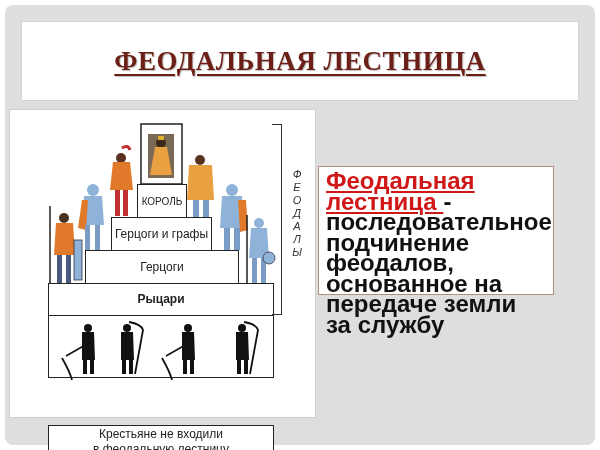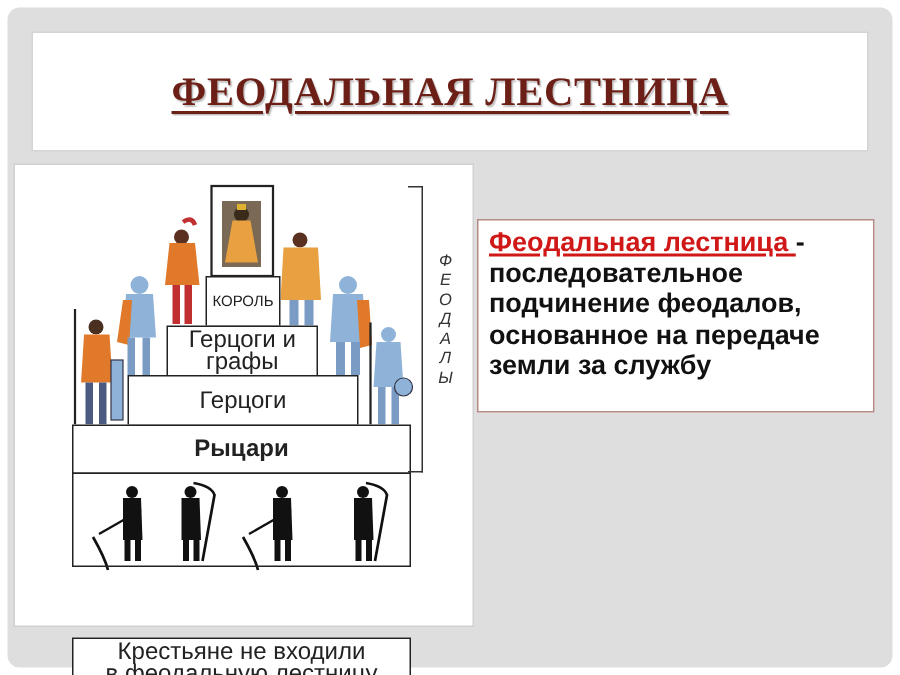--- a/index.html
+++ b/index.html
@@ -1,24 +1,24 @@
 <!DOCTYPE html>
 <html><head>
 <meta charset="utf-8">
 <style>
   html, body { margin:0; padding:0; }
   body { width:600px; height:450px; background:#ffffff; position:relative; overflow:hidden; font-family:"Liberation Sans", sans-serif; }
   .slide-frame { position:absolute; left:5px; top:5px; width:590px; height:440px; background:#dedede; border-radius:8px; }
   .title-box { position:absolute; left:22px; top:22px; width:556px; height:78px; background:#fff; box-shadow: 0 0 0 1px #d4d4d4; display:flex; align-items:center; justify-content:center; }
   .title-text { font-family:"Liberation Serif", serif; font-weight:bold; font-size:27px; color:#6b1f16; text-decoration:underline; text-decoration-thickness:2px; text-underline-offset:4px; letter-spacing:0.5px; text-shadow:1px 1px 1px rgba(0,0,0,0.25); }
   .figure-panel { position:absolute; left:10px; top:110px; width:305px; height:307px; background:#fff; box-shadow:0 0 0 1px #d0d0d0; }
-  .step { position:absolute; background:#fff; border:1.5px solid #222; box-sizing:border-box; display:flex; align-items:center; justify-content:center; font-size:16px; color:#222; text-align:center; line-height:15px; }
+  .step { position:absolute; background:#fff; border:1.5px solid #222; box-sizing:border-box; display:flex; align-items:center; justify-content:center; font-size:12px; color:#222; text-align:center; line-height:15px; }
   .bracket { position:absolute; left:272px; top:124px; width:10px; height:191px; border:1.5px solid #333; border-left:none; box-sizing:border-box; }
   .vertical-label { position:absolute; left:291px; top:170px; width:12px; font-size:11px; color:#333; line-height:13px; text-align:center; word-break:break-all; letter-spacing:0;font-style:italic; }
-  .def-box { position:absolute; left:318px; top:146px; width:265px; height:129px; background:#fff; border:1px solid #b48a84; box-sizing:border-box; padding:4px 7px; font-weight:bold; font-size:18px; line-height:20.5px; color:#111; }
+  .def-box { position:absolute; left:318px; top:166px; width:236px; height:129px; background:#fff; border:1px solid #b48a84; box-sizing:border-box; padding:4px 7px; font-weight:bold; font-size:24px; line-height:20.5px; color:#111; }
   .def-term { color:#d01818; text-decoration:underline; text-decoration-thickness:2px; text-underline-offset:2px; }
 </style>
 </head>
 <body>
 
 <div class="slide-frame"></div>
 
 <div class="title-box">
   <span class="title-text">ФЕОДАЛЬНАЯ ЛЕСТНИЦА</span>
 </div>

